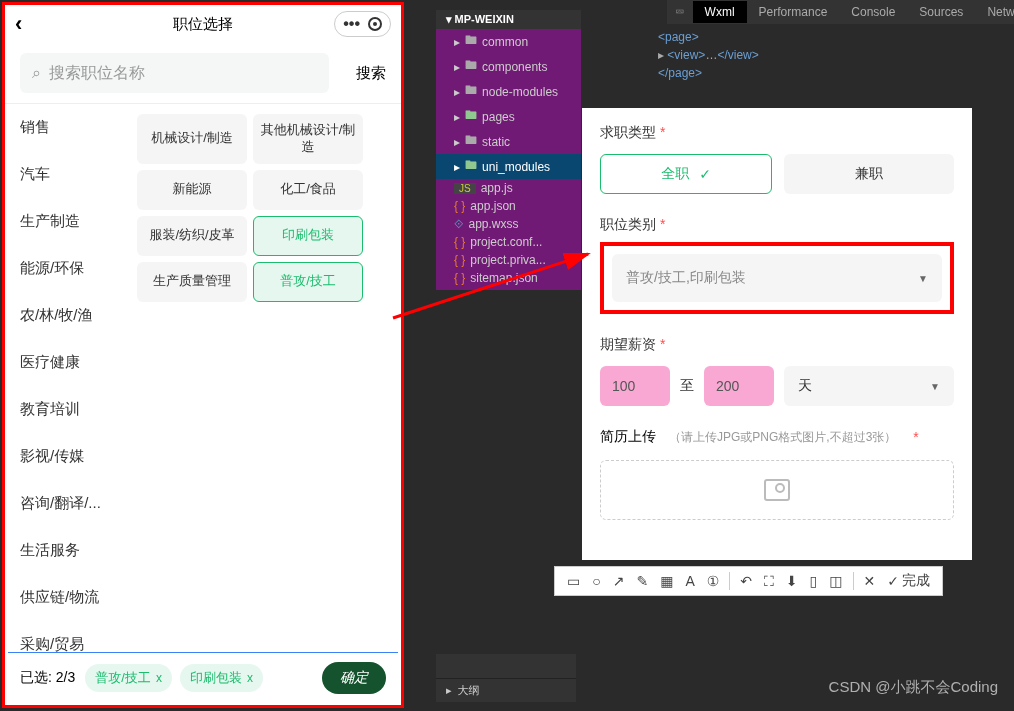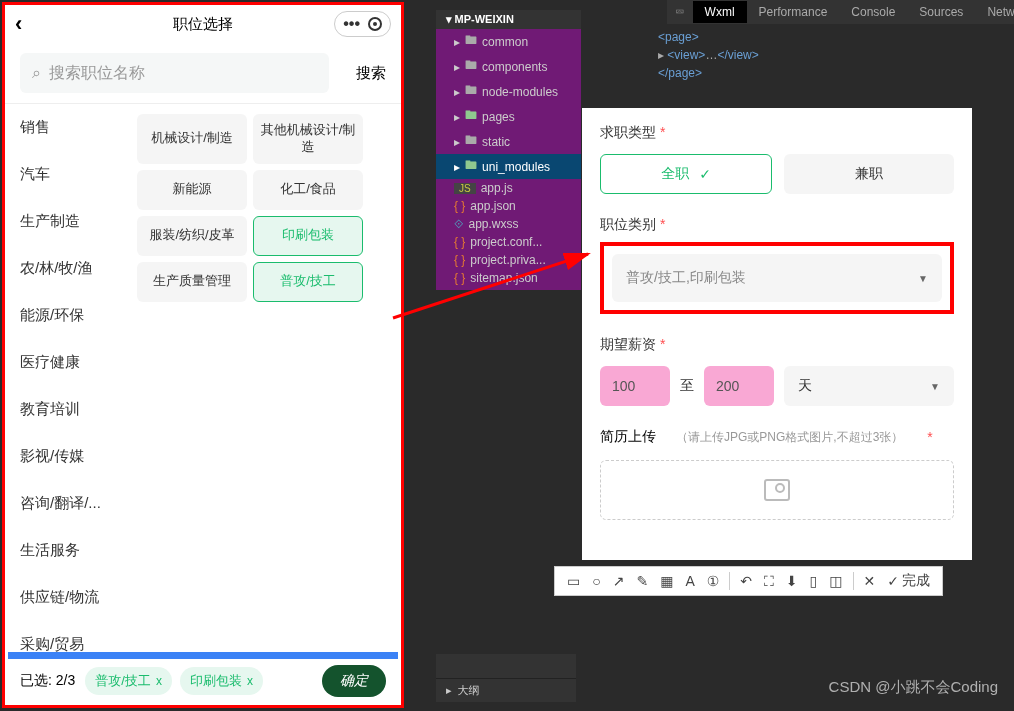--- a/index.html
+++ b/index.html
@@ -21,21 +21,21 @@
 .search-btn { margin-left: 27px; font-size: 15px; }
 
 .job-body { display: flex; height: 552px; }
 .cat-left { width: 120px; overflow-y: auto; }
 .cat-item { padding: 14px 15px; font-size: 15px; color: #333; }
 
 .cat-right { flex: 1; padding: 10px 12px; display: flex; flex-wrap: wrap; gap: 6px; align-content: flex-start; }
 .tag { width: 110px; min-height: 40px; display: flex; align-items: center; justify-content: center; background: #f5f5f5; border-radius: 6px; font-size: 13px; color: #333; text-align: center; padding: 8px 6px; line-height: 1.3; }
 .tag.selected { background: #e6f7ef; color: #1abc6d; border: 1px solid #1abc6d; }
 
-.phone-footer { position: absolute; bottom: 3px; left: 3px; right: 3px; height: 50px; border-top: 7px solid #3b82f6; display: flex; align-items: center; padding: 0 12px; background: #fff; }
+.phone-footer { position: absolute; bottom: 3px; left: 3px; right: 3px; height: 50px; border-top: 1px solid #3b82f6; display: flex; align-items: center; padding: 0 12px; background: #fff; }
 .selected-count { font-size: 14px; margin-right: 10px; }
 .chip { background: #e6f7ef; color: #1abc6d; border-radius: 16px; padding: 5px 10px; font-size: 13px; margin-right: 8px; display: flex; align-items: center; }
 .chip-x { margin-left: 5px; font-size: 12px; }
 .confirm-btn { margin-left: auto; background: #14532d; color: #fff; border-radius: 18px; padding: 7px 18px; font-size: 14px; font-style: italic; }
 
 
 .file-tree { position: absolute; left: 436px; top: 10px; width: 145px; height: 280px; color: #ccc; font-size: 12px; background: #701a75; }
 .tree-header { background: #333; color: #fff; font-size: 11px; padding: 3px 10px; font-weight: bold; }
 .tree-item { padding: 2px 0 2px 18px; display: flex; align-items: center; gap: 5px; }
 .tree-item.active { background: #094771; color: #fff; }
@@ -68,21 +68,21 @@
 
 .select-box-wrap { border: 4px solid #ff0000; padding: 8px; margin-bottom: 22px; margin-top: -4px; }
 .select-box { height: 48px; background: #f5f5f5; border-radius: 6px; display: flex; align-items: center; padding: 0 14px; color: #888; justify-content: space-between; }
 .caret { font-size: 10px; color: #666; }
 
 .salary-row { display: flex; align-items: center; gap: 10px; margin-bottom: 22px; }
 .salary-input { height: 40px; width: 70px; background: #f9a8d4; border-radius: 6px; display: flex; align-items: center; padding: 0 12px; color: #555; }
 .salary-to { color: #333; }
 .salary-unit { flex: 1; height: 40px; background: #f5f5f5; border-radius: 6px; display: flex; align-items: center; padding: 0 14px; justify-content: space-between; color: #333; }
 
-.resume-label { display: flex; align-items: center; gap: 20px; font-size: 14px; }
+.resume-label { display: flex; align-items: center; gap: 13px; font-size: 14px; }
 .resume-hint { color: #999; font-size: 12px; }
 .upload-box { margin-top: 14px; border: 1px dashed #ccc; border-radius: 6px; height: 60px; display: flex; align-items: center; justify-content: center; }
 .img-icon { width: 26px; height: 22px; border: 2px solid #bbb; border-radius: 3px; position: relative; }
 .img-icon::after { content: ''; position: absolute; width: 6px; height: 6px; border: 2px solid #bbb; border-radius: 50%; top: 2px; right: 3px; }
 
 
 .annot-bar { position: absolute; left: 554px; top: 566px; height: 30px; background: #fff; border: 1px solid #ccc; display: flex; align-items: center; padding: 0 6px; font-size: 14px; color: #444; }
 .annot-item { padding: 0 6px; cursor: pointer; }
 .annot-sep { width: 1px; height: 18px; background: #ccc; margin: 0 4px; }
 .annot-done { display: flex; align-items: center; gap: 3px; }
@@ -114,22 +114,22 @@
       <span class="search-icon">⌕</span>
       <span>搜索职位名称</span>
     </div>
     <span class="search-btn">搜索</span>
   </div>
   <div class="job-body">
     <div class="cat-left">
       <div class="cat-item">销售</div>
       <div class="cat-item">汽车</div>
       <div class="cat-item">生产制造</div>
+      <div class="cat-item">能源/环保</div>
       <div class="cat-item">农/林/牧/渔</div>
-      <div class="cat-item">能源/环保</div>
       <div class="cat-item">医疗健康</div>
       <div class="cat-item">教育培训</div>
       <div class="cat-item">影视/传媒</div>
       <div class="cat-item">咨询/翻译/...</div>
       <div class="cat-item">生活服务</div>
       <div class="cat-item">供应链/物流</div>
       <div class="cat-item">采购/贸易</div>
     </div>
     <div class="cat-right">
       <div class="tag">机械设计/制造</div>

